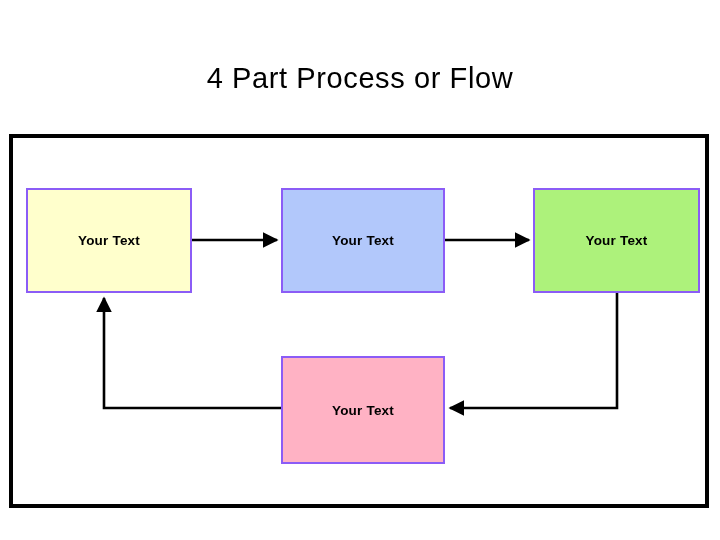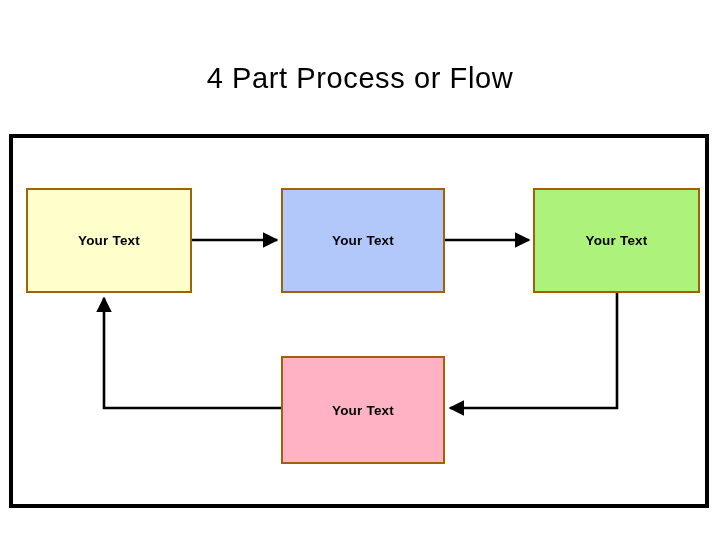--- a/index.html
+++ b/index.html
@@ -45,21 +45,21 @@
     width: 700px;
     height: 374px;
     border: 4px solid #000000;
     box-sizing: border-box;
     background: #ffffff;
   }
 
   .node {
     position: absolute;
     box-sizing: border-box;
-    border: 2px solid #a16207;
+    border: 2px solid #8b5cf6;
     display: flex;
     align-items: center;
     justify-content: center;
     z-index: 3;
   }
   .node-label {
     font-size: 13.5px;
     font-weight: bold;
     color: #000000;
     font-family: "Liberation Sans", sans-serif;

